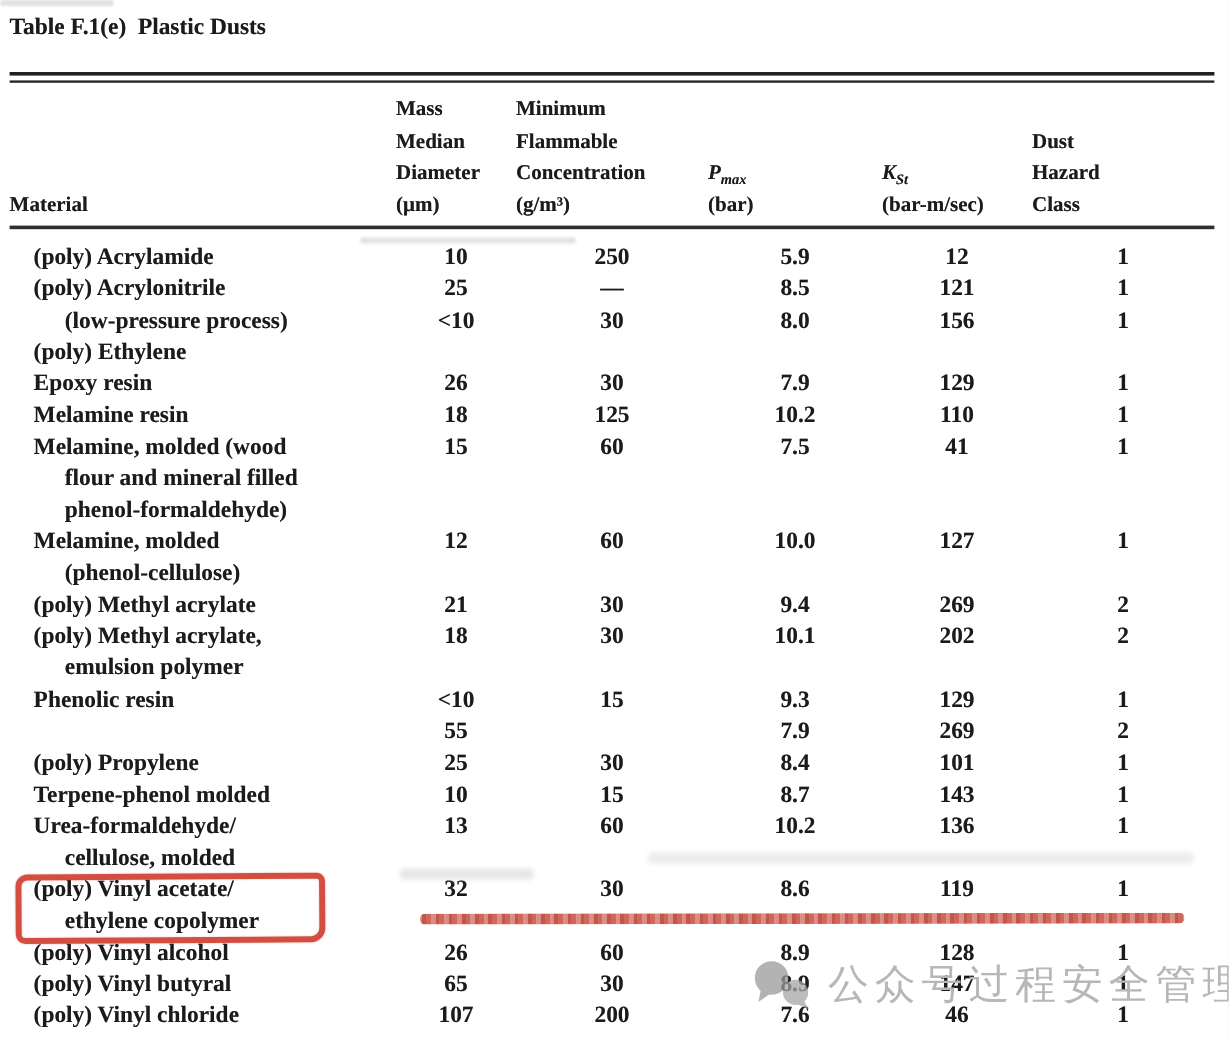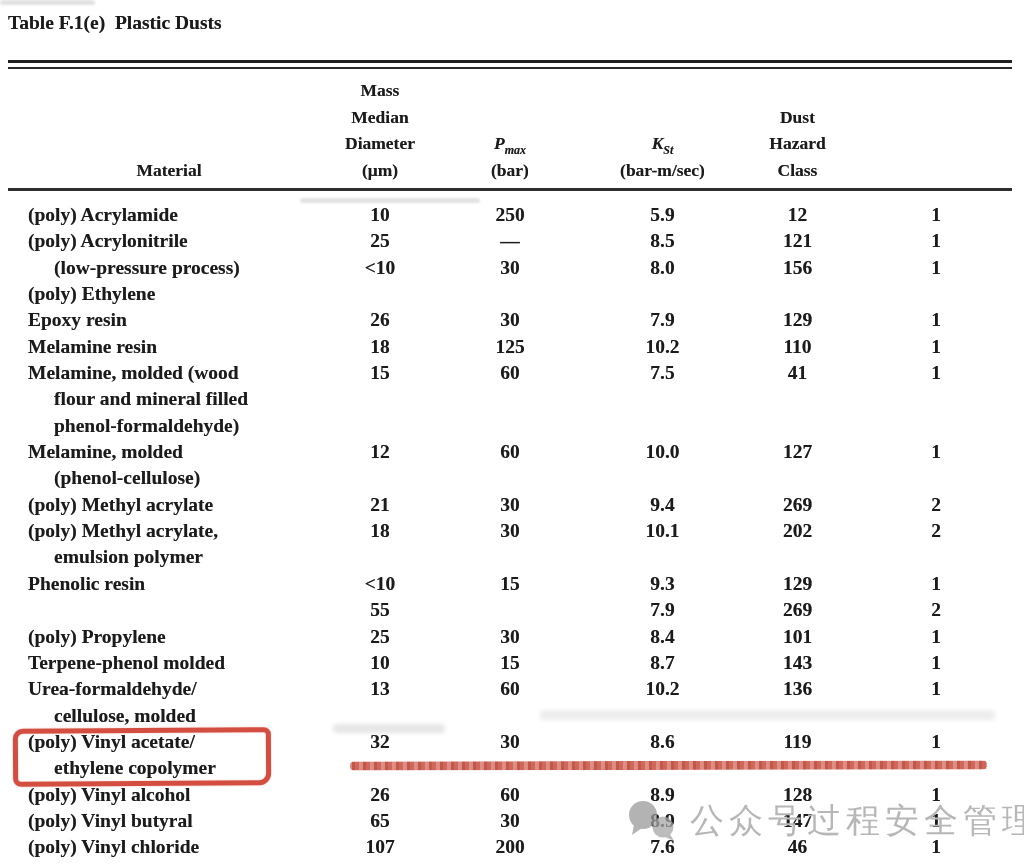--- a/index.html
+++ b/index.html
@@ -30,21 +30,21 @@
     width:1004px;
     font-weight:bold;
   }
   .thead {
     position:absolute; left:8px; top:72px; height:112px;
     font-weight:bold; font-size:17.5px;
     text-shadow:0 0 0.5px rgba(27,27,27,0.55);
   }
   .hcell {
     display:flex; flex-direction:column; justify-content:flex-end;
-    align-items:center; line-height:26.8px; text-align:center;
+    align-items:flex-start; line-height:26.8px; text-align:center;
   }
   .sym { font-style:italic; }
   .hcell sub { font-style:italic; font-size:12px; line-height:0; }
   .tbody {
     position:absolute; left:8px; top:202px;
     font-size:19.5px; line-height:26.35px;
     text-shadow:0 0 0.5px rgba(27,27,27,0.5);
   }
   .trow { }
   .cell.mat { padding-left:20px; }
@@ -93,20 +93,26 @@
     <div class="hcell">
       <span>Material</span>
     </div>
     <div class="hcell">
       <span>Mass</span>
       <span>Median</span>
       <span>Diameter</span>
       <span>(μm)</span>
     </div>
     <div class="hcell">
+      <span>Minimum</span>
+      <span>Flammable</span>
+      <span>Concentration</span>
+      <span>(g/m³)</span>
+    </div>
+    <div class="hcell">
       <span><i class="sym">P</i><sub>max</sub></span>
       <span>(bar)</span>
     </div>
     <div class="hcell">
       <span><i class="sym">K</i><sub>St</sub></span>
       <span>(bar-m/sec)</span>
     </div>
     <div class="hcell">
       <span>Dust</span>
       <span>Hazard</span>

